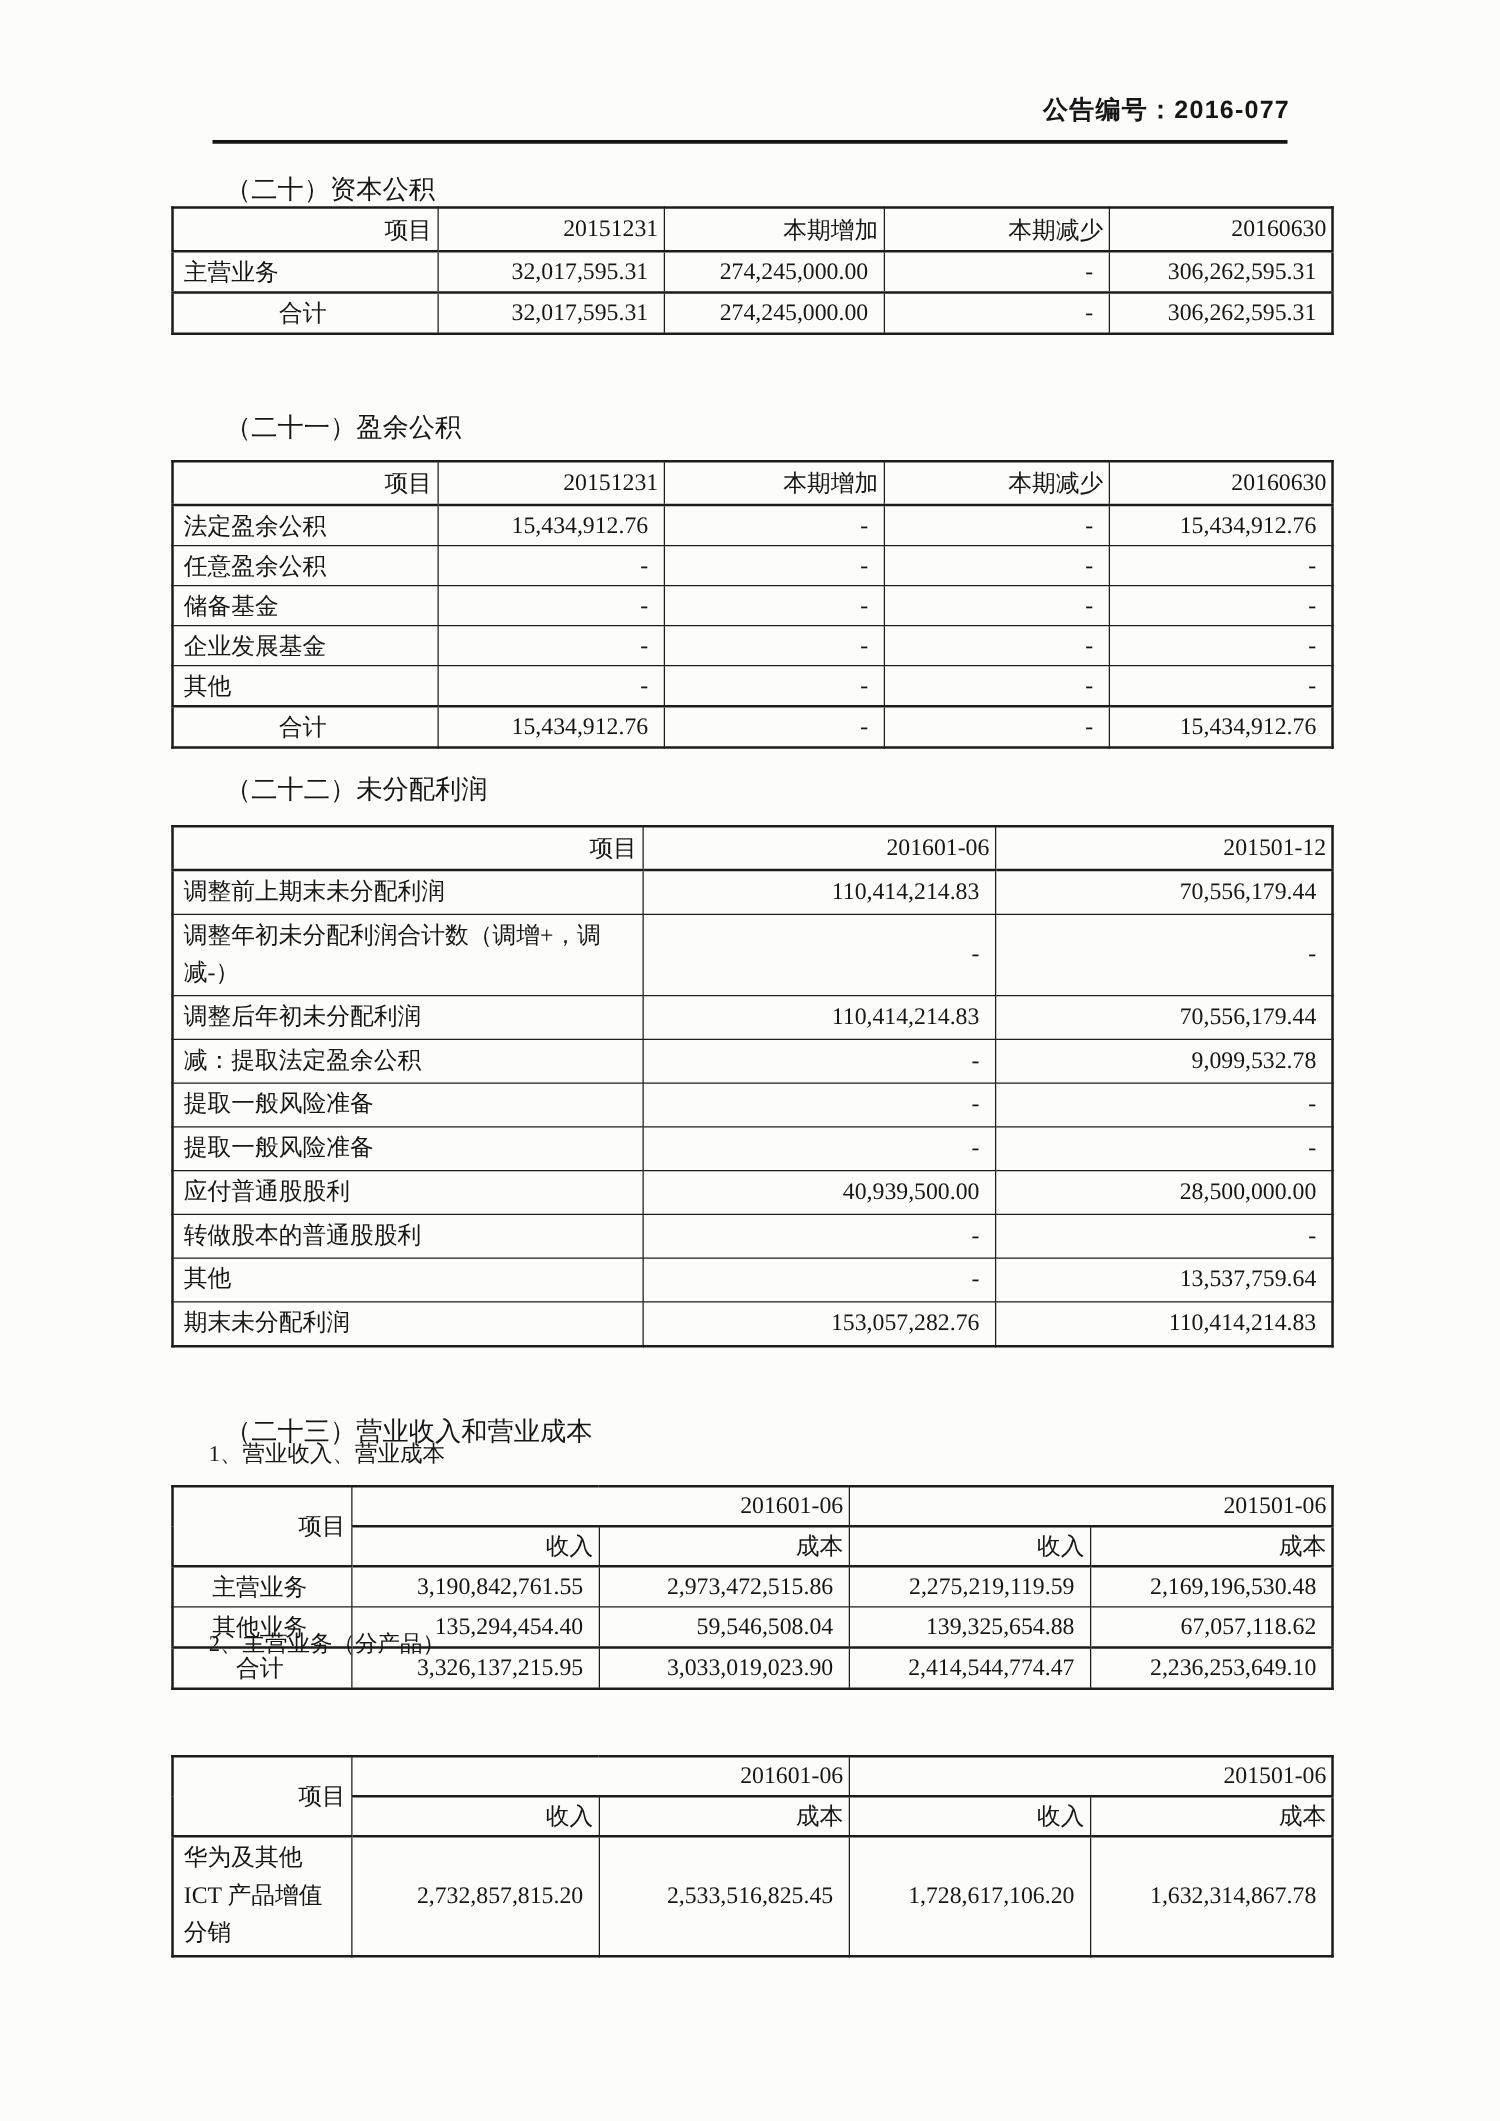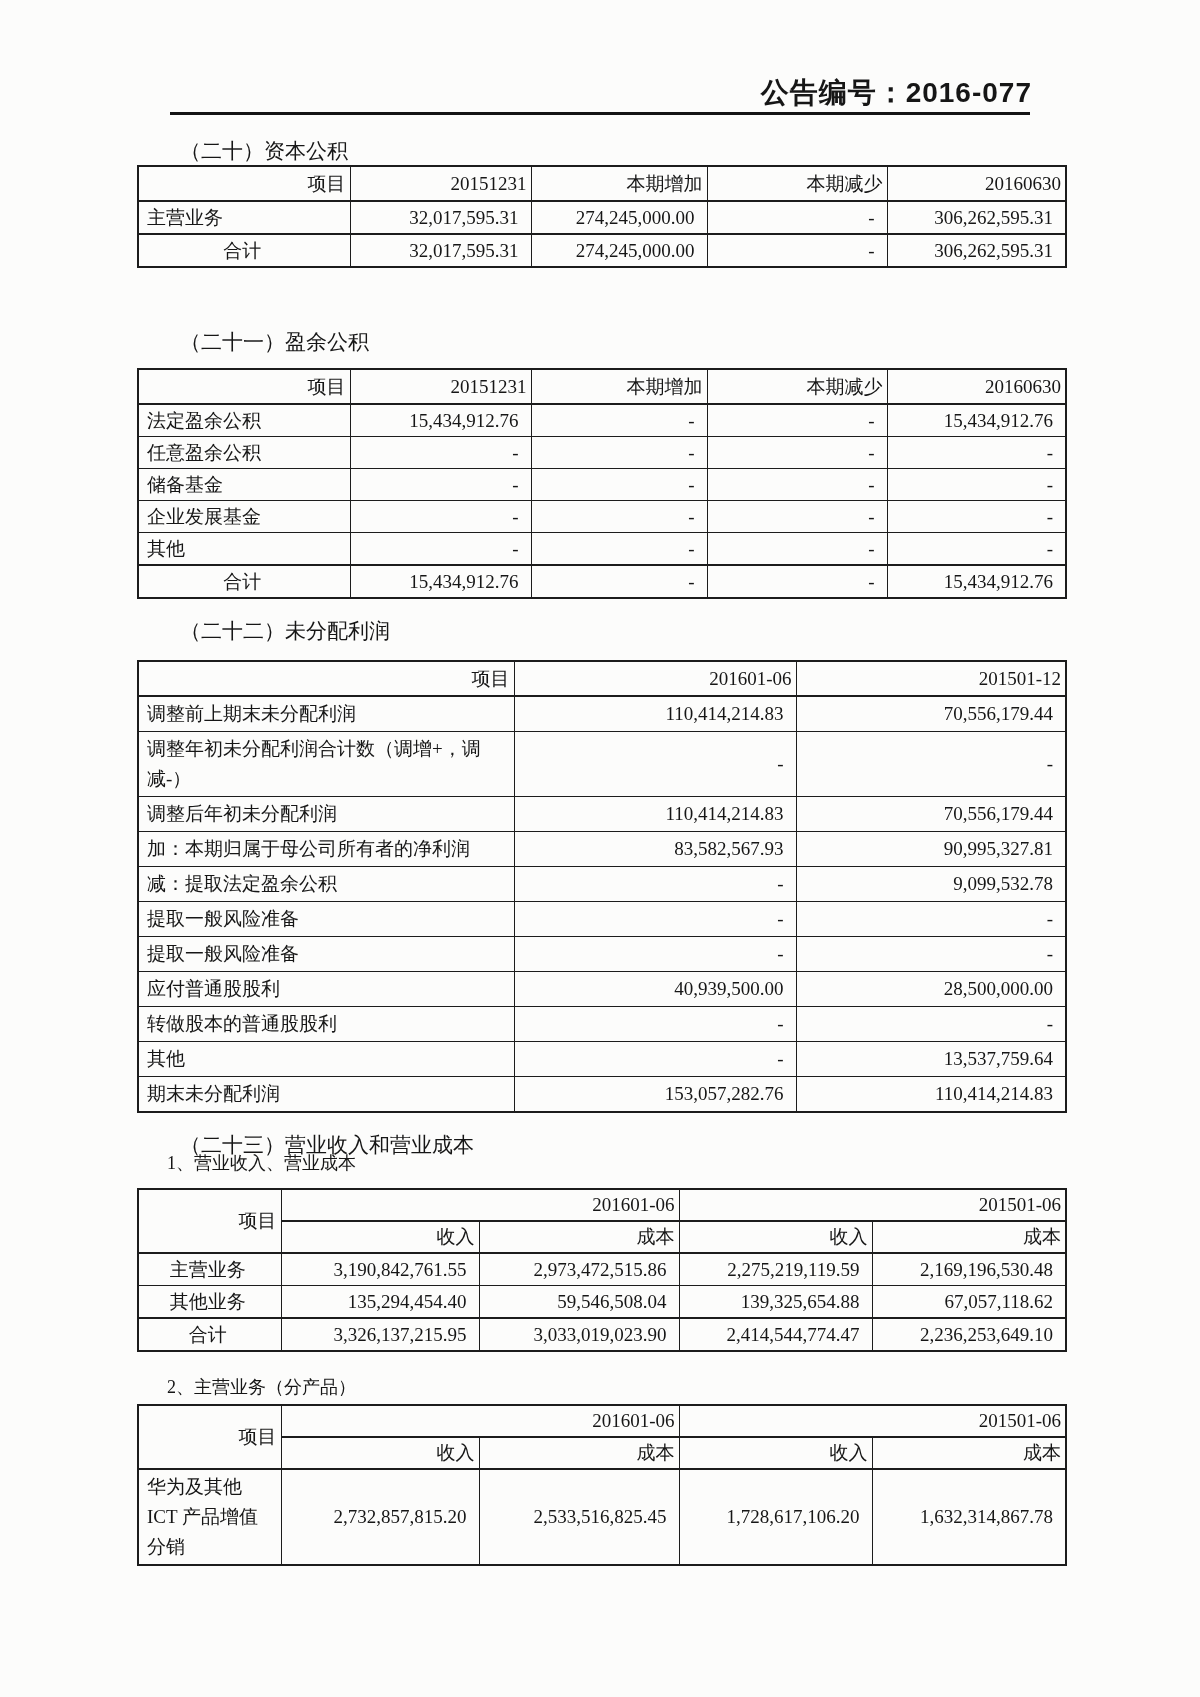--- a/index.html
+++ b/index.html
@@ -6,21 +6,21 @@
   body{
     width:1200px;height:1697px;
     background:#ffffff;
     font-family:"Liberation Serif","DejaVu Serif",serif;
     color:#161616;
   }
   .page{position:relative;width:1200px;height:1697px;background:#fcfcfb;overflow:hidden;}
 
   .docnum{
     position:absolute;left:640px;top:74px;width:392px;
-    text-align:right;font-size:28px;font-weight:bold;
+    text-align:right;font-size:20px;font-weight:bold;
     font-family:"Liberation Sans","DejaVu Sans",sans-serif;
     letter-spacing:1px;
   }
   .rule{position:absolute;left:170px;top:112px;width:860px;height:3px;background:#141414;}
 
   .sec-title{position:absolute;left:180px;font-size:21px;line-height:26px;white-space:nowrap;}
   .sub-title{position:absolute;left:167px;font-size:18px;line-height:26px;white-space:nowrap;}
 
   .twrap{position:absolute;left:137px;width:928px;}
   table.tbl{
@@ -186,25 +186,20 @@
             <td class="lbl">调整年初未分配利润合计数（调增+，调减-）</td>
             <td class="num">-</td>
             <td class="num">-</td>
           </tr>
           <tr>
             <td class="lbl">调整后年初未分配利润</td>
             <td class="num">110,414,214.83</td>
             <td class="num">70,556,179.44</td>
           </tr>
           <tr>
-            <td class="lbl">加：本期归属于母公司所有者的净利润</td>
-            <td class="num">83,582,567.93</td>
-            <td class="num">90,995,327.81</td>
-          </tr>
-          <tr>
             <td class="lbl">减：提取法定盈余公积</td>
             <td class="num">-</td>
             <td class="num">9,099,532.78</td>
           </tr>
           <tr>
             <td class="lbl">提取一般风险准备</td>
             <td class="num">-</td>
             <td class="num">-</td>
           </tr>
           <tr>
@@ -279,21 +274,21 @@
             <td class="lbl ctr">合计</td>
             <td class="num">3,326,137,215.95</td>
             <td class="num">3,033,019,023.90</td>
             <td class="num">2,414,544,774.47</td>
             <td class="num">2,236,253,649.10</td>
           </tr>
         </tbody>
     </table>
   </div>
 
-  <div class="sub-title" style="top:1374px;">2、主营业务（分产品）</div>
+  <div class="sub-title" style="top:1302px;">2、主营业务（分产品）</div>
   <div class="twrap" style="top:1404px;">
     <table class="tbl t5" id="t23b">
       <colgroup>
           <col style="width:143px">
           <col style="width:198px">
           <col style="width:200px">
           <col style="width:193px">
           <col style="width:194px">
         </colgroup>
       <thead>

